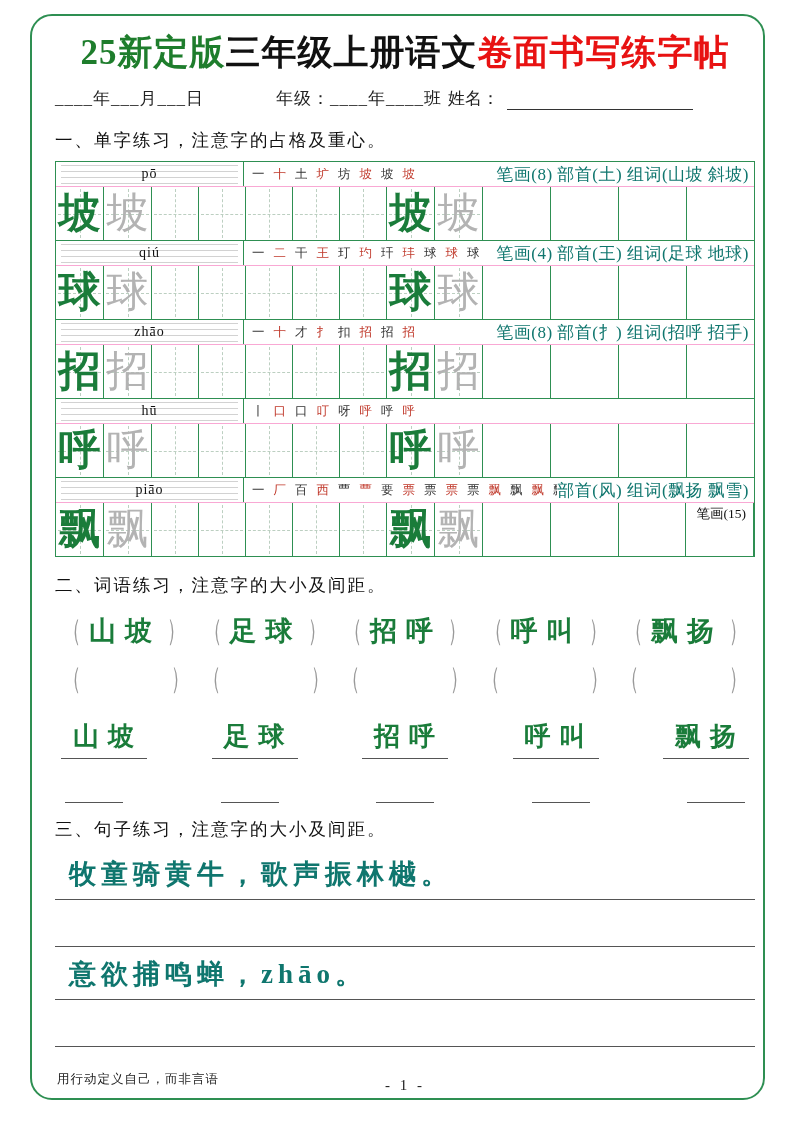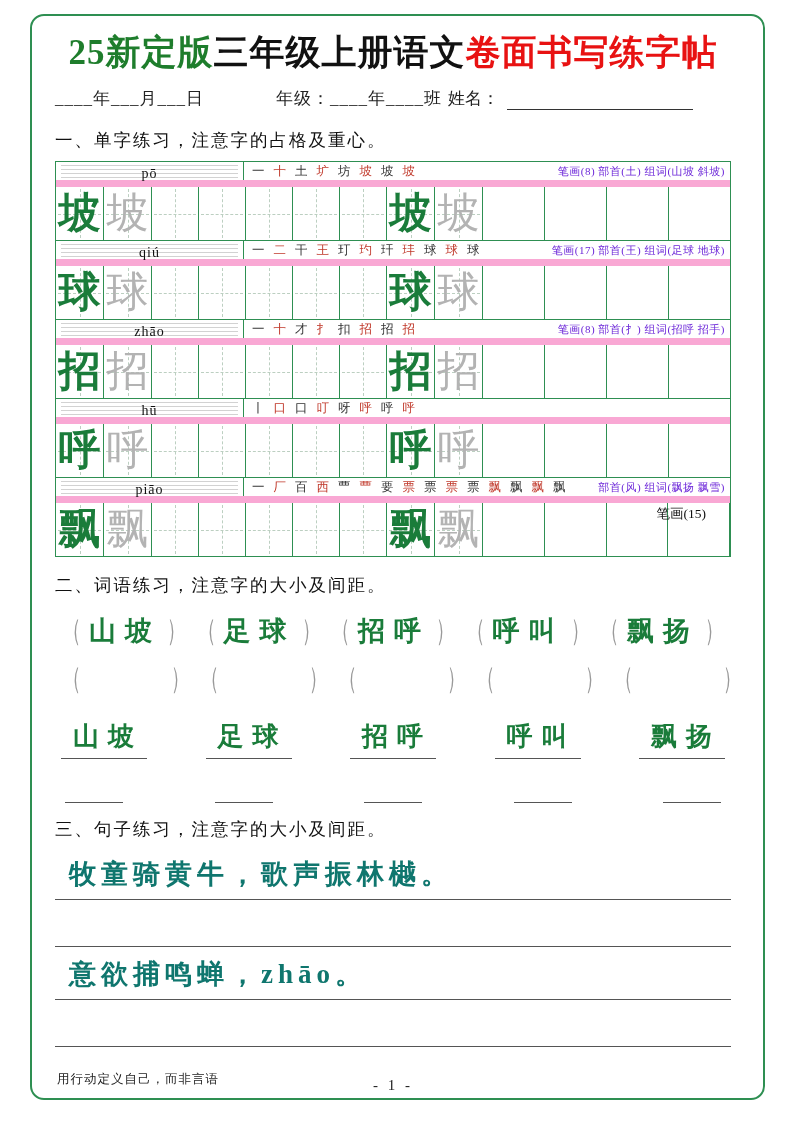--- a/index.html
+++ b/index.html
@@ -1,22 +1,22 @@
 <!DOCTYPE html>
 <html><head>
 <meta charset="utf-8">
 <style>
   * { margin:0; padding:0; box-sizing:border-box; }
   html,body { width:793px; height:1122px; background:#fff; }
   body { font-family:"Liberation Serif","DejaVu Serif",serif; color:#222; position:relative; }
 
   .sheet {
     position:absolute; left:30px; top:14px; width:735px; height:1086px;
-    border:2px solid #2e8f52; border-radius:14px;
-    padding:14px 32px 10px 23px;
+    border:2px solid #2e8f52; border-radius:22px;
+    padding:14px 8px 10px 23px;
   }
 
   
   .title { text-align:center; font-size:35px; font-weight:bold; letter-spacing:1px; line-height:46px; white-space:nowrap; }
   .title .t-green { color:#1e7d2c; }
   .title .t-black { color:#111; }
   .title .t-red   { color:#e81212; }
 
   
   .meta { display:flex; align-items:flex-end; margin-top:10px; font-size:17px; height:24px; }
@@ -28,41 +28,41 @@
   
   .sec-head { font-size:17.5px; letter-spacing:2px; color:#111; }
   #sec1-head { margin-top:18px; }
   #sec2-head { margin-top:16px; }
   #sec3-head { margin-top:14px; }
 
   
   .ptable { margin-top:9px; border:1.5px solid #2e8f52; }
   .block { border-bottom:1px solid #2e8f52; }
   .block.last { border-bottom:none; }
-  .row-head { display:flex; align-items:center; height:25px; border-bottom:7px solid #f9a8d4; }
+  .row-head { display:flex; align-items:center; height:25px; border-bottom:1px solid #f9a8d4; }
   .pinyin-box { position:relative; width:188px; height:100%; border-right:1px solid #2e8f52; flex:0 0 188px; }
   .pinyin-box i.pyline { position:absolute; left:5px; right:5px; height:0; border-top:1px solid #d2d2d2; }
   .pinyin-box .pinyin { position:absolute; left:0; right:0; top:1px; text-align:center; font-size:14px; line-height:22px; color:#111; letter-spacing:1px; }
   .strokes { flex:1; display:flex; align-items:center; padding-left:8px; gap:9px; overflow:hidden; }
   .strokes .sg { font-size:12.5px; color:#333; line-height:1; }
   .strokes .sg.red { color:#c0392b; }
-  .info { white-space:nowrap; font-size:11px; padding-right:5px; color:#6d28d9; letter-spacing:0.5px; }
+  .info { white-space:nowrap; font-size:17px; padding-right:5px; color:#0f766e; letter-spacing:0.5px; }
 
   .prow { display:flex; height:53px; position:relative; }
   .cell { position:relative; height:100%; border-right:1px solid #2e8f52; }
   .cell:last-child { border-right:none; }
   .cell.charcell { flex:0 0 48px; }
   .cell.narrow { flex:0 0 47px; }
   .cell.plain { flex:1 1 0; }
   .cell.guide::before { content:""; position:absolute; left:50%; top:2px; bottom:2px; border-left:1px dashed #bccfc1; }
   .cell.guide::after  { content:""; position:absolute; top:50%; left:2px; right:2px; border-top:1px dashed #bccfc1; }
   .cell .ch { position:relative; z-index:1; display:block; text-align:center; font-size:42px; line-height:52px; font-weight:bold; }
   .cell .ch.green { color:#1a7c3a; }
   .cell .ch.gray  { color:#b3b3b3; font-weight:normal; }
-  .prow .extra { position:absolute; top:2px; right:24px; font-size:13.5px; color:#111; z-index:2; }
+  .prow .extra { position:absolute; top:2px; right:8px; font-size:13.5px; color:#111; z-index:2; }
 
   
   .wordrow { display:flex; justify-content:space-between; align-items:flex-end; padding:0 2px; }
   #paren-words { margin-top:12px; height:42px; }
   .pw { display:inline-flex; align-items:center; }
   .pw .par { color:#9a9a9a; font-size:30px; font-weight:normal; transform:scaleX(.6); }
   .pw .wtext { color:#1a7c3a; font-size:27px; font-weight:bold; letter-spacing:9px; margin-left:2px; }
   #blank-parens { margin-top:14px; height:34px; }
   .pw .spacer { display:inline-block; width:78px; }
   #under-words { margin-top:16px; height:44px; padding:0 6px; }
@@ -160,21 +160,21 @@
             <span class="sg">干</span>
             <span class="sg red">王</span>
             <span class="sg">玎</span>
             <span class="sg red">玓</span>
             <span class="sg">玕</span>
             <span class="sg red">玤</span>
             <span class="sg">球</span>
             <span class="sg red">球</span>
             <span class="sg">球</span>
           </div>
-          <div class="info">笔画(17)  部首(王)  组词(足球  地球)</div>
+          <div class="info">笔画(4)  部首(王)  组词(足球  地球)</div>
         </div>
         <div class="prow">
           <div class="cell charcell guide">
             <span class="ch green">球</span>
           </div>
           <div class="cell charcell guide">
             <span class="ch gray">球</span>
           </div>
           <div class="cell narrow guide"></div>
           <div class="cell narrow guide"></div>

